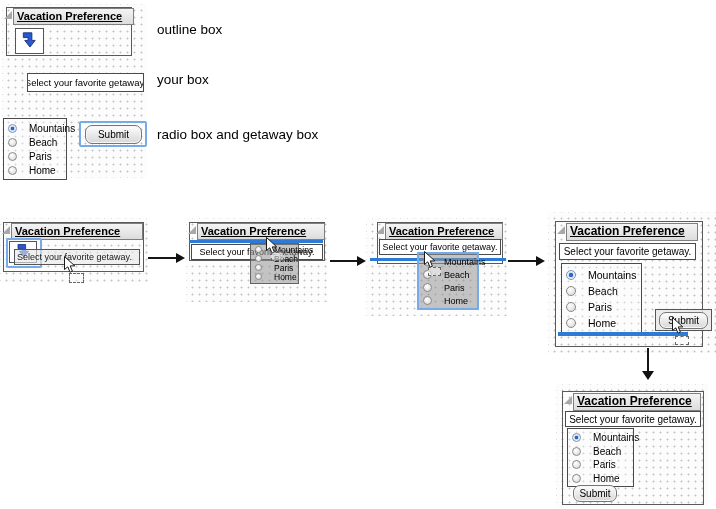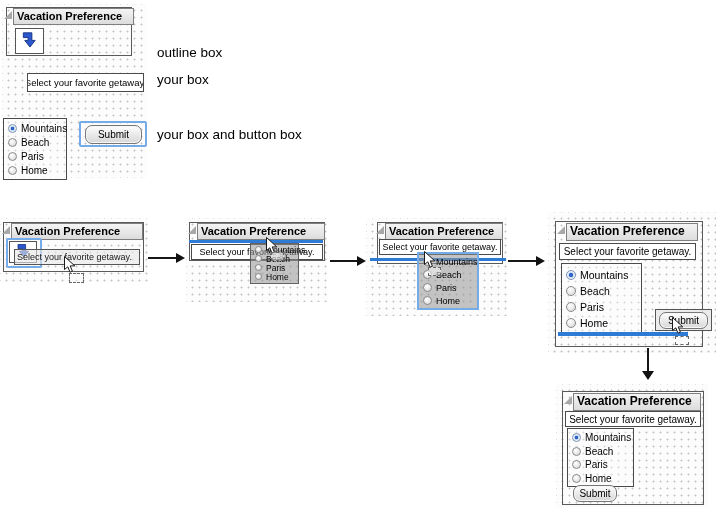--- a/index.html
+++ b/index.html
@@ -10,42 +10,42 @@
   
   .canvas{
     position:absolute;
     background-color:#fcfcfc;
     background-image:radial-gradient(circle,#c4c4c4 0.9px,rgba(0,0,0,0) 1.1px);
     background-size:7px 7px;background-position:3px 3px;
   }
   
   .wbox{position:absolute;border:1px solid #5a5a5a;}
   
-  .hdr{position:absolute;display:flex;align-items:flex-start;}
+  .hdr{position:absolute;display:flex;align-items:flex-start;text-decoration:underline;}
   .tri{
     width:8px;height:8px;margin-top:3px;margin-right:1px;flex:0 0 auto;
     background:#a8a8a8;
     clip-path:polygon(100% 0,100% 100%,0 100%);
   }
   .hbar{
     background:linear-gradient(#f4f4f4,#dcdcdc);
     border:1px solid #7f7f7f;
     font-weight:bold;line-height:1.15;
     padding:1px 3px;white-space:nowrap;overflow:hidden;
   }
   
   .tbox{
     position:absolute;border:1px solid #4a4a4a;background:#fff;
     display:flex;align-items:center;justify-content:center;
     white-space:nowrap;overflow:hidden;color:#000;
   }
   
   .rbox{position:absolute;border:1px solid #4a4a4a;background:rgba(252,252,252,0.35);}
   .rrow{display:flex;align-items:center;padding-left:4px;}
-  .rrow .lbl{margin-left:4px;white-space:nowrap;}
+  .rrow .lbl{margin-left:12px;white-space:nowrap;}
   .rad{
     border-radius:50%;border:1px solid #8a8a8a;flex:0 0 auto;
     background:radial-gradient(circle at 38% 32%,#ffffff,#d6d6d6);
   }
   .rad.on{
     border-color:#7a93b8;
     background:radial-gradient(circle,#2e63c8 0% 34%,#cfe0f5 42% 54%,#f2f2f2 60%);
   }
   .r8{width:8px;height:8px;} .r7{width:7px;height:7px;} .r5{width:5px;height:5px;}
   
@@ -114,23 +114,23 @@
     <div class="rrow" style="height:14px;">
         <span class="rad r7"></span>
         <span class="lbl">Home</span>
       </div>
   </div>
 
   <div class="selbox" style="left:77px;top:117px;width:64px;height:22px;"></div>
   <div class="btn" style="left:83px;top:121px;width:55px;height:17px;font-size:10px;">Submit</div>
 </div>
 
-<div class="caption" style="left:157px;top:22px;margin-top:23px;">outline box</div>
+<div class="caption" style="left:157px;top:22px;">outline box</div>
 <div class="caption" style="left:157px;top:72px;">your box</div>
-<div class="caption" style="left:157px;top:127px;">your box and button box</div>
+<div class="caption" style="left:157px;top:127px;">radio box and getaway box</div>
 
 <div class="canvas" style="left:0;top:218px;width:148px;height:64px;overflow:visible;">
   <div class="wbox" style="left:3px;top:4px;width:139px;height:48px;">
     <div class="hdr" style="left:-2px;top:0;">
       <span class="tri"></span>
       <span class="hbar" style="width:124px;font-size:11px;">Vacation Preference</span>
     </div>
   </div>
   <div class="selbox" style="left:6px;top:20px;width:32px;height:26px;"></div>
   <div style="position:absolute;left:9px;top:23px;width:26px;height:20px;border:1px solid #555;background:#fff;display:flex;align-items:center;justify-content:center;z-index:2;">

